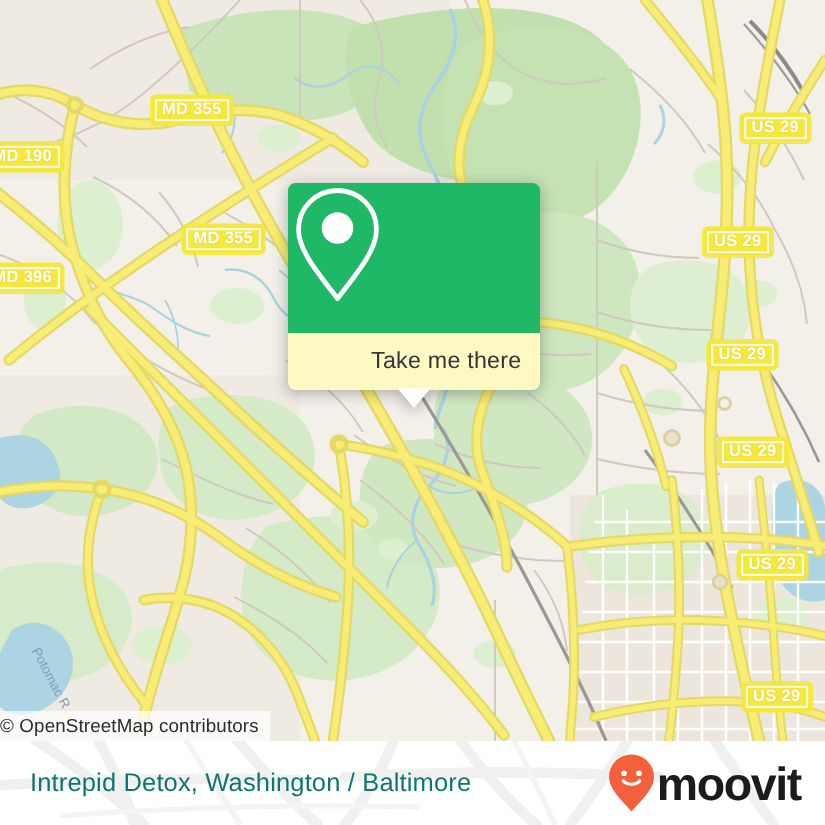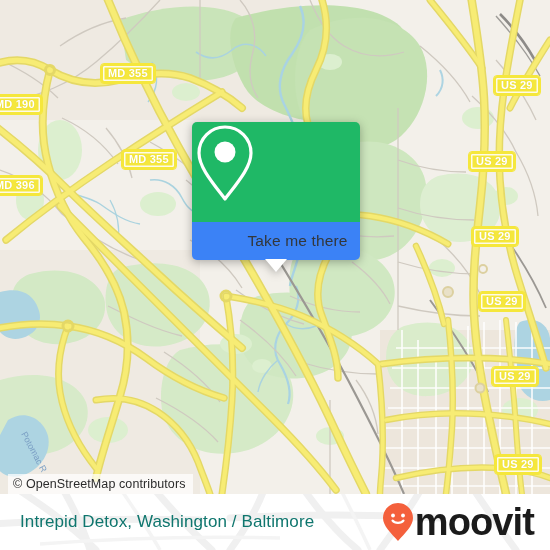--- a/index.html
+++ b/index.html
@@ -12,24 +12,24 @@
 
   
   .map{
     position:absolute;left:0;top:0;width:550px;height:494px;
     background:#F3F0EA;overflow:hidden;
   }
   .map svg{position:absolute;left:0;top:0;}
 
   
   .osm-attrib{
-    position:absolute;left:8px;bottom:0;
+    position:absolute;left:0;bottom:0;
     background:rgba(255,255,255,0.72);
     font-size:12.5px;color:#2c2c2c;
-    padding:3px 7px 3px 5px;
+    padding:3px 7px 3px 0;
     letter-spacing:.1px;
     white-space:nowrap;
     z-index:40;
   }
 
   
   .shield{
     position:absolute;z-index:25;
     background:#F5E73C;
     border:2px solid #F5E73C;
@@ -59,21 +59,21 @@
     width:168px;z-index:60;
     filter:drop-shadow(0 2px 5px rgba(0,0,0,0.30));
   }
   .callout-body{
     background:#1FB866;
     height:100px;
     border-radius:5px 5px 0 0;
     display:flex;align-items:center;justify-content:center;
   }
   .callout-foot{
-    background:#3b82f6;
+    background:#fef9c3;
     height:38px;
     border-radius:0 0 5px 5px;
     display:flex;align-items:center;justify-content:center;padding-left:43px;
   }
   .callout-foot span{
     font-size:15.5px;color:#33373b;letter-spacing:.15px;
   }
   .callout-tail{
     position:absolute;left:50%;bottom:-12px;
     margin-left:-11px;
@@ -96,21 +96,21 @@
   .footer-title{
     position:absolute;left:20px;top:50%;transform:translateY(-50%);
     font-size:17px;color:#0f766e;letter-spacing:.1px;
     white-space:nowrap;z-index:3;
   }
   .brand{
     position:absolute;right:16px;top:50%;transform:translateY(-50%);
     display:flex;align-items:center;z-index:3;
   }
   .brand-name{
-    font-size:38px;font-weight:bold;color:#1b1b1b;
+    font-size:31px;font-weight:bold;color:#1b1b1b;
     letter-spacing:-.9px;line-height:31px;
     margin-left:1px;
   }
 </style>
 </head>
 <body>
 
 <div id="app">
 
   <div class="map">

